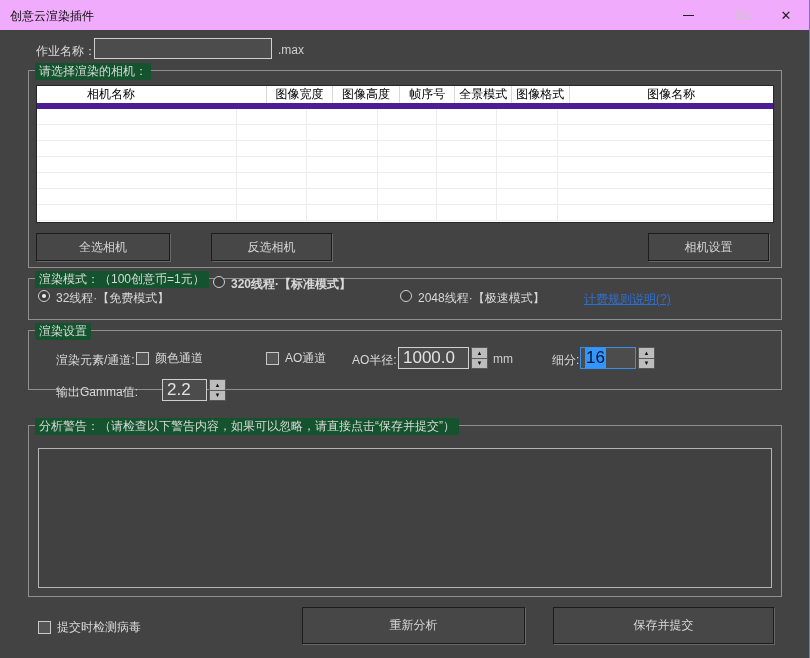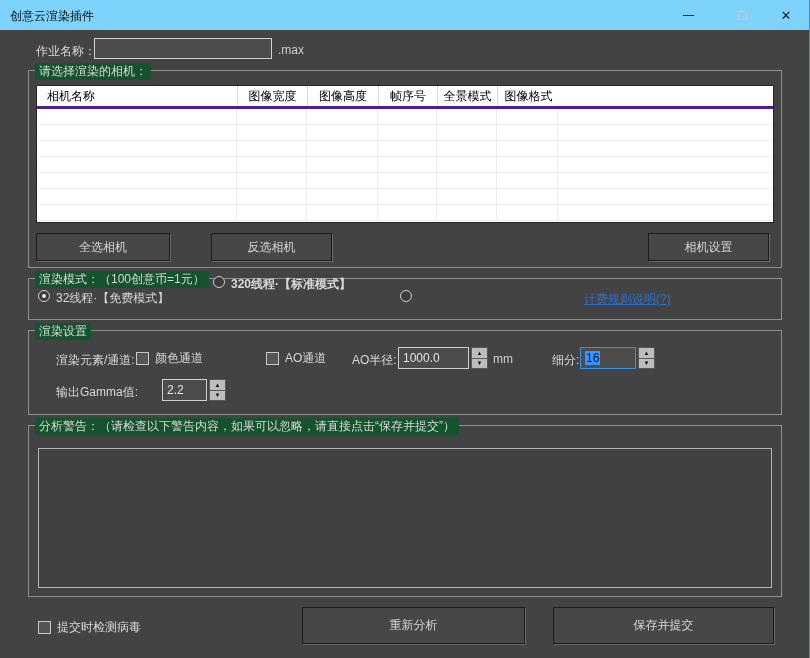--- a/index.html
+++ b/index.html
@@ -6,21 +6,21 @@
   html,body { width:810px; height:658px; }
   body {
     position: relative;
     background: #434343;
     font-family: "Liberation Sans", "DejaVu Sans", sans-serif;
     font-size: 12px;
     color: #d8d8d8;
     overflow: hidden;
   }
   
-  .titlebar { position:absolute; top:0; left:0; width:810px; height:30px; background:#7dd3fc;text-align:right; }
+  .titlebar { position:absolute; top:0; left:0; width:810px; height:30px; background:#f0abfc;text-align:right; }
   .titlebar .title { position:absolute; left:10px; top:8px; color:#111; font-size:12px; }
   .winbtn { position:absolute; top:0; width:40px; height:30px; display:flex; align-items:center; justify-content:center; }
   .winbtn.min { left:668px; }
   .winbtn.max { left:722px; }
   .winbtn.close { left:766px; }
   .glyph-min { display:block; width:11px; height:0; border-top:1px solid #222; }
   .glyph-max { display:block; width:9px; height:9px; border:1px solid #c9c9c9; }
   .glyph-close { color:#222; font-size:13px; line-height:1; }
   .accent-edge { position:absolute; top:0; right:0; width:1px; height:658px; background:#4a86c8; }
 
@@ -35,21 +35,21 @@
   }
   .lbl { position:absolute; white-space:nowrap; }
 
   
   .job-input { position:absolute; left:94px; top:38px; width:178px; height:21px;
     background:#4c4c4c; border:1px solid #cfcfcf; color:#e6e6e6; padding:0 4px; font-size:12px;
     font-family:"Liberation Sans","DejaVu Sans",sans-serif; outline:none; }
 
   
   .table { position:absolute; left:36px; top:85px; width:738px; height:138px; background:#ffffff; border:1px solid #262626; }
-  .thead { display:flex; height:23px; border-bottom:3px solid #4c1d95; }
+  .thead { display:flex; height:23px; border-bottom:6px solid #4c1d95;padding-left:40px; }
   .thead .tcell { color:#000; display:flex; align-items:center; justify-content:center; border-right:1px solid #d8d8d8; height:100%; }
   .thead .tcell.c0 { justify-content:flex-start; padding-left:10px; }
   .thead .tcell:last-child { border-right:none; }
   .tbody { }
   .trow { display:flex; height:16px; }
   .trow .tcell { border-right:1px solid #ededed; border-bottom:1px solid #ededed; height:100%; }
   .trow .tcell:last-child { border-right:none; }
   .c0{width:201px;} .c1{width:70px;} .c2{width:71px;} .c3{width:59px;} .c4{width:60px;} .c5{width:61px;} .c6{width:216px;}
 
   
@@ -58,21 +58,21 @@
   .radio.sel::after { content:''; position:absolute; left:3px; top:3px; width:4px; height:4px; border-radius:50%; background:#ececec; }
   .link { color:#2e6fd0; text-decoration:underline; position:absolute; white-space:nowrap; cursor:pointer; }
 
   
   .cb { position:absolute; display:flex; align-items:center; gap:6px; }
   .cbbox { width:13px; height:13px; border:1px solid #c9c9c9; background:#555555; flex:0 0 auto; }
 
   
   .spin { position:absolute; display:flex; }
   .spinval { height:22px; background:#4c4c4c; border:1px solid #cfcfcf; color:#e2e2e2;
-    display:flex; align-items:center; padding:0 4px; font-size:12px; }
+    display:flex; align-items:center; padding:0 4px; font-size:17px; }
   .spinval.focus { border:1px solid #3a8fe8; }
   .spinval .selected { background:#3296ff; color:#00122b; padding:0 1px; }
   .spinbtns { width:17px; margin-left:2px; display:flex; flex-direction:column; height:22px; }
   .spinbtns .sb { flex:1; background:#bdbdbd; border:1px solid #585858; color:#111;
     font-size:6px; display:flex; align-items:center; justify-content:center; line-height:1; }
   .spinbtns .sb + .sb { border-top:none; }
 
   
   .warnbox { position:absolute; left:38px; top:448px; width:734px; height:140px;
     background:#414141; border:1px solid #b5b5b5; }
@@ -102,20 +102,21 @@
   <span class="gtitle">请选择渲染的相机：</span>
 </div>
 <div class="table">
   <div class="thead">
     <div class="tcell c0">相机名称</div>
     <div class="tcell c1">图像宽度</div>
     <div class="tcell c2">图像高度</div>
     <div class="tcell c3">帧序号</div>
     <div class="tcell c4">全景模式</div>
     <div class="tcell c5">图像格式</div>
+    <div class="tcell c6">图像名称</div>
   </div>
   <div class="tbody">
       <div class="trow">
         <div class="tcell c0"></div>
         <div class="tcell c1"></div>
         <div class="tcell c2"></div>
         <div class="tcell c3"></div>
         <div class="tcell c4"></div>
         <div class="tcell c5"></div>
         <div class="tcell c6"></div>
@@ -186,24 +187,25 @@
 <div class="radio-opt" style="left:38px; top:290px;">
   <span class="radio sel"></span>
   <span>32线程·【免费模式】</span>
 </div>
 <div class="radio-opt" style="left:213px; top:276px;font-weight:bold;">
   <span class="radio"></span>
   <span>320线程·【标准模式】</span>
 </div>
 <div class="radio-opt" style="left:400px; top:290px;">
   <span class="radio"></span>
+  <span>2048线程·【极速模式】</span>
 </div>
 <span class="link" style="left:584px; top:291px;">计费规则说明(?)</span>
 
-<div class="group" style="left:28px; top:330px; width:754px; height:85px;">
+<div class="group" style="left:28px; top:330px; width:754px; height:60px;">
   <span class="gtitle">渲染设置</span>
 </div>
 <span class="lbl" style="left:56px; top:352px;">渲染元素/通道:</span>
 <div class="cb" style="left:136px; top:350px;">
   <span class="cbbox"></span>
   <span>颜色通道</span>
 </div>
 <div class="cb" style="left:266px; top:350px;">
   <span class="cbbox"></span>
   <span>AO通道</span>

